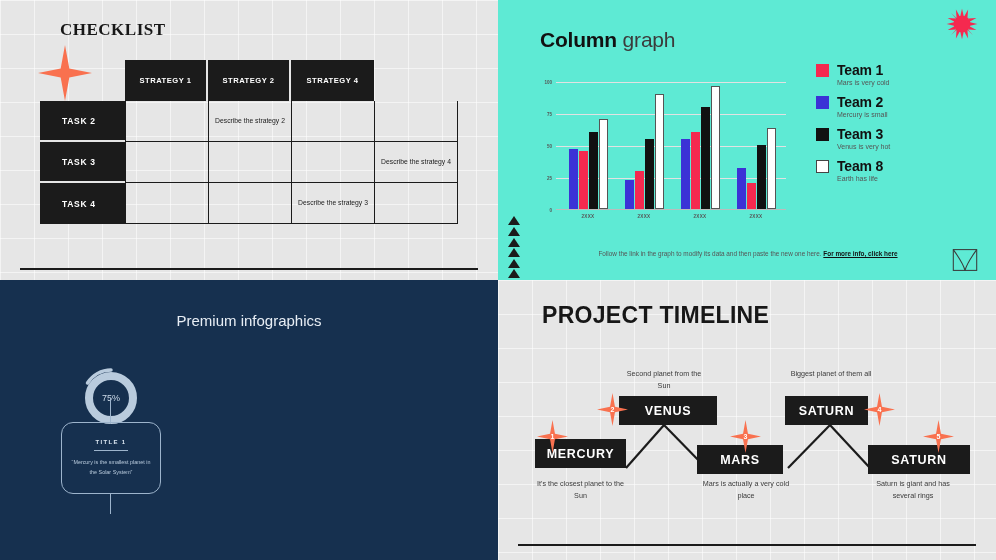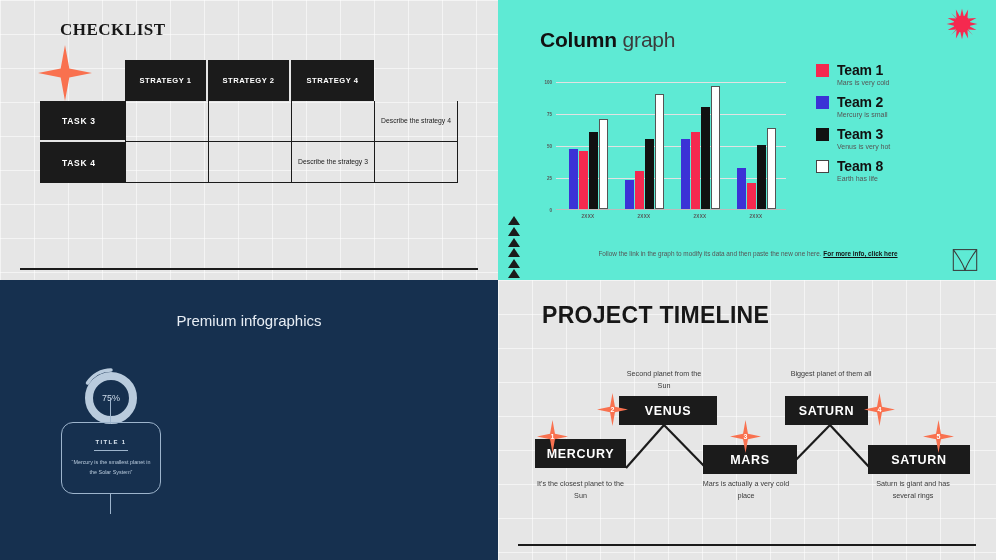--- a/index.html
+++ b/index.html
@@ -191,20 +191,29 @@
       <div class="s1-row">
         <div class="taskcell hdr"></div>
         <div style="display:flex">
           <div class="headcell">STRATEGY 1</div>
           <div class="headcell">STRATEGY 2</div>
           <div class="headcell">STRATEGY 4</div>
         </div>
       </div>
 
 
+      <div class="s1-row">
+        <div class="taskcell">TASK 2</div>
+        <div class="bodyrow" style="display:flex">
+          <div class="bodycell"></div>
+          <div class="bodycell">Describe the strategy 2</div>
+          <div class="bodycell"></div>
+          <div class="bodycell"></div>
+        </div>
+      </div>
 
       <div class="s1-row">
         <div class="taskcell">TASK 3</div>
         <div class="bodyrow" style="display:flex">
           <div class="bodycell"></div>
           <div class="bodycell"></div>
           <div class="bodycell"></div>
           <div class="bodycell">Describe the strategy 4</div>
         </div>
       </div>
@@ -389,21 +398,21 @@
     <div class="tl-star" style="left:366px;top:113px">
         <span>4</span>
       </div>
 
     <div class="node" style="left:37px;top:159px;width:91px">MERCURY</div>
     <div class="tl-star" style="left:39px;top:140px">
         <span>1</span>
       </div>
     <div class="node-cap" style="left:37px;top:198px;width:91px">It's the closest planet to the Sun</div>
 
-    <div class="node" style="left:205px;top:165px;width:94px">MARS</div>
+    <div class="node" style="left:199px;top:165px;width:86px">MARS</div>
     <div class="tl-star" style="left:232px;top:140px">
         <span>3</span>
       </div>
     <div class="node-cap" style="left:203px;top:198px;width:90px">Mars is actually a very cold place</div>
 
     <div class="node" style="left:370px;top:165px;width:102px">SATURN</div>
     <div class="tl-star" style="left:425px;top:140px">
         <span>5</span>
       </div>
     <div class="node-cap" style="left:369px;top:198px;width:92px">Saturn is giant and has several rings</div>

